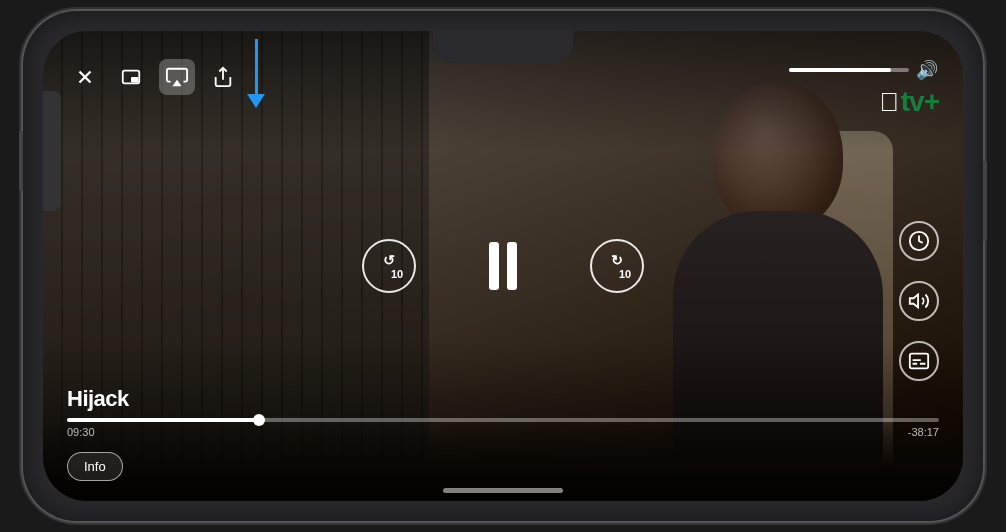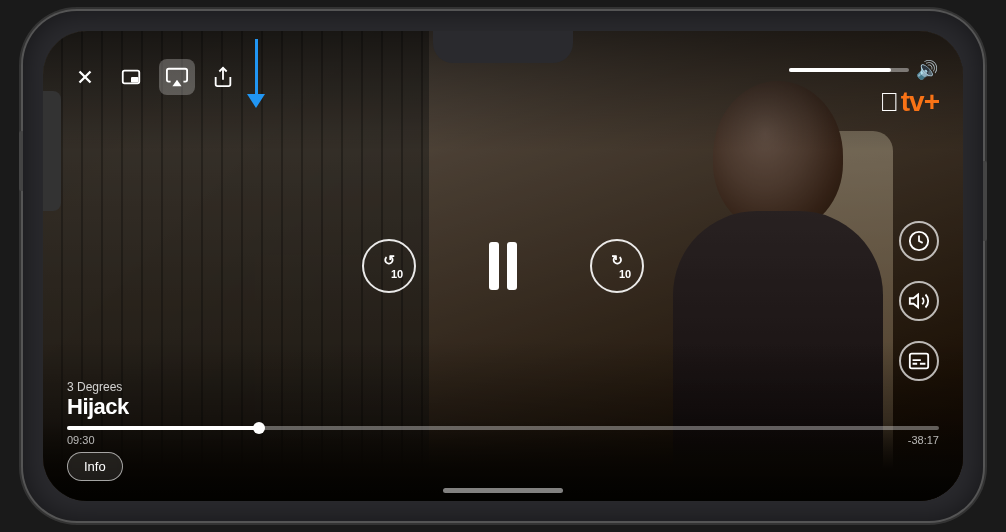--- a/index.html
+++ b/index.html
@@ -308,21 +308,21 @@
       gap: 2px;
     }
 
     .apple-icon {
       color: white;
       font-size: 26px;
       line-height: 1;
     }
 
     .tv-plus-text {
-      color: #f97316;
+      color: #15803d;
       font-size: 28px;
       font-weight: 700;
       letter-spacing: -1px;
     }
 
     
     .center-controls {
       position: absolute;
       top: 50%;
       left: 50%;
@@ -448,21 +448,21 @@
 
     .time-label {
       color: rgba(255,255,255,0.7);
       font-size: 11px;
     }
 
     
     .tab-buttons {
       display: flex;
       gap: 16px;
-      margin-top: 6px;
+      margin-top: 14px;
     }
 
     .tab-btn {
       padding: 6px 16px;
       border-radius: 20px;
       border: 1.5px solid rgba(255,255,255,0.6);
       color: white;
       font-size: 13px;
       font-weight: 500;
       cursor: pointer;
@@ -644,21 +644,20 @@
           <rect x="2" y="4" width="20" height="16" rx="2"></rect>
           <line x1="5" y1="11" x2="14" y2="11"></line>
           <line x1="5" y1="15" x2="10" y2="15"></line>
           <line x1="13" y1="15" x2="19" y2="15"></line>
         </svg>
       </div>
     </div>
 
     <div class="bottom-controls">
       <div class="show-info">
-        <div class="show-subtitle">3 Degrees</div>
         <div class="show-title">Hijack</div>
       </div>
 
       <div class="progress-section">
         <div class="progress-bar-container">
           <div class="progress-fill" style="width: 22%;"></div>
           <div class="progress-thumb" style="left: 22%;"></div>
         </div>
         <div class="time-labels">
           <span class="time-label">09:30</span>

